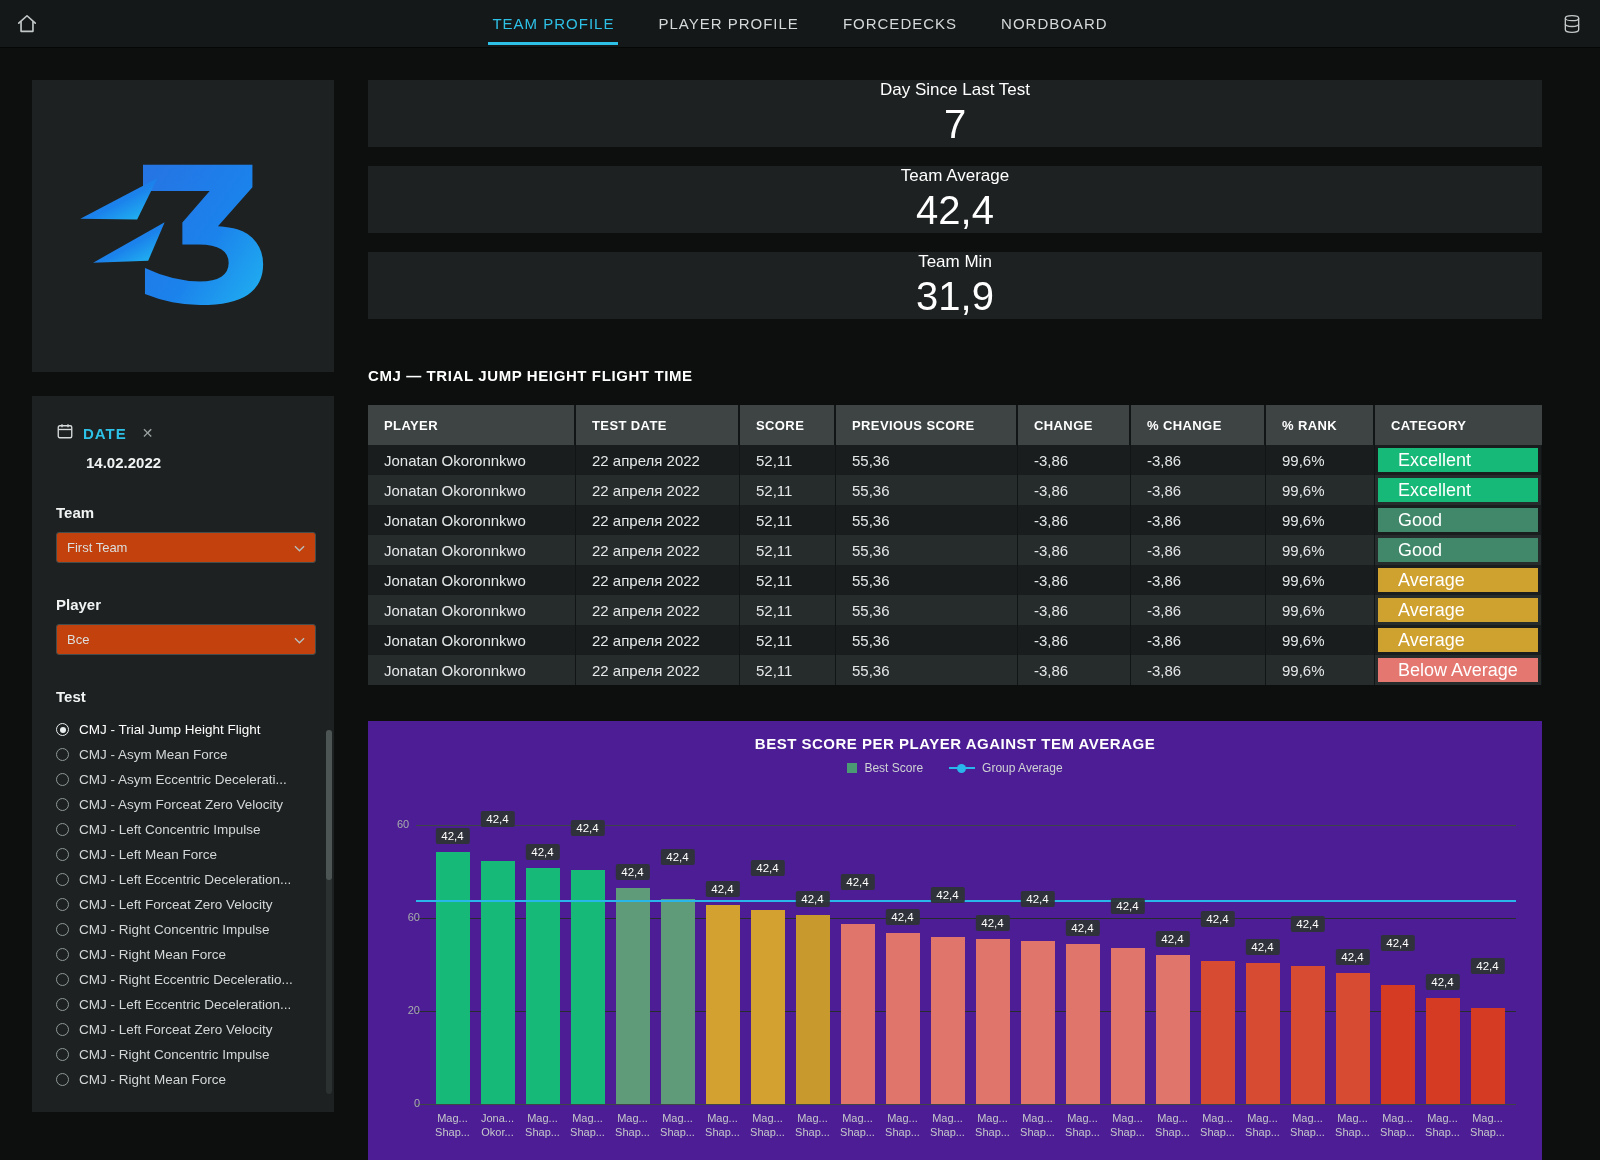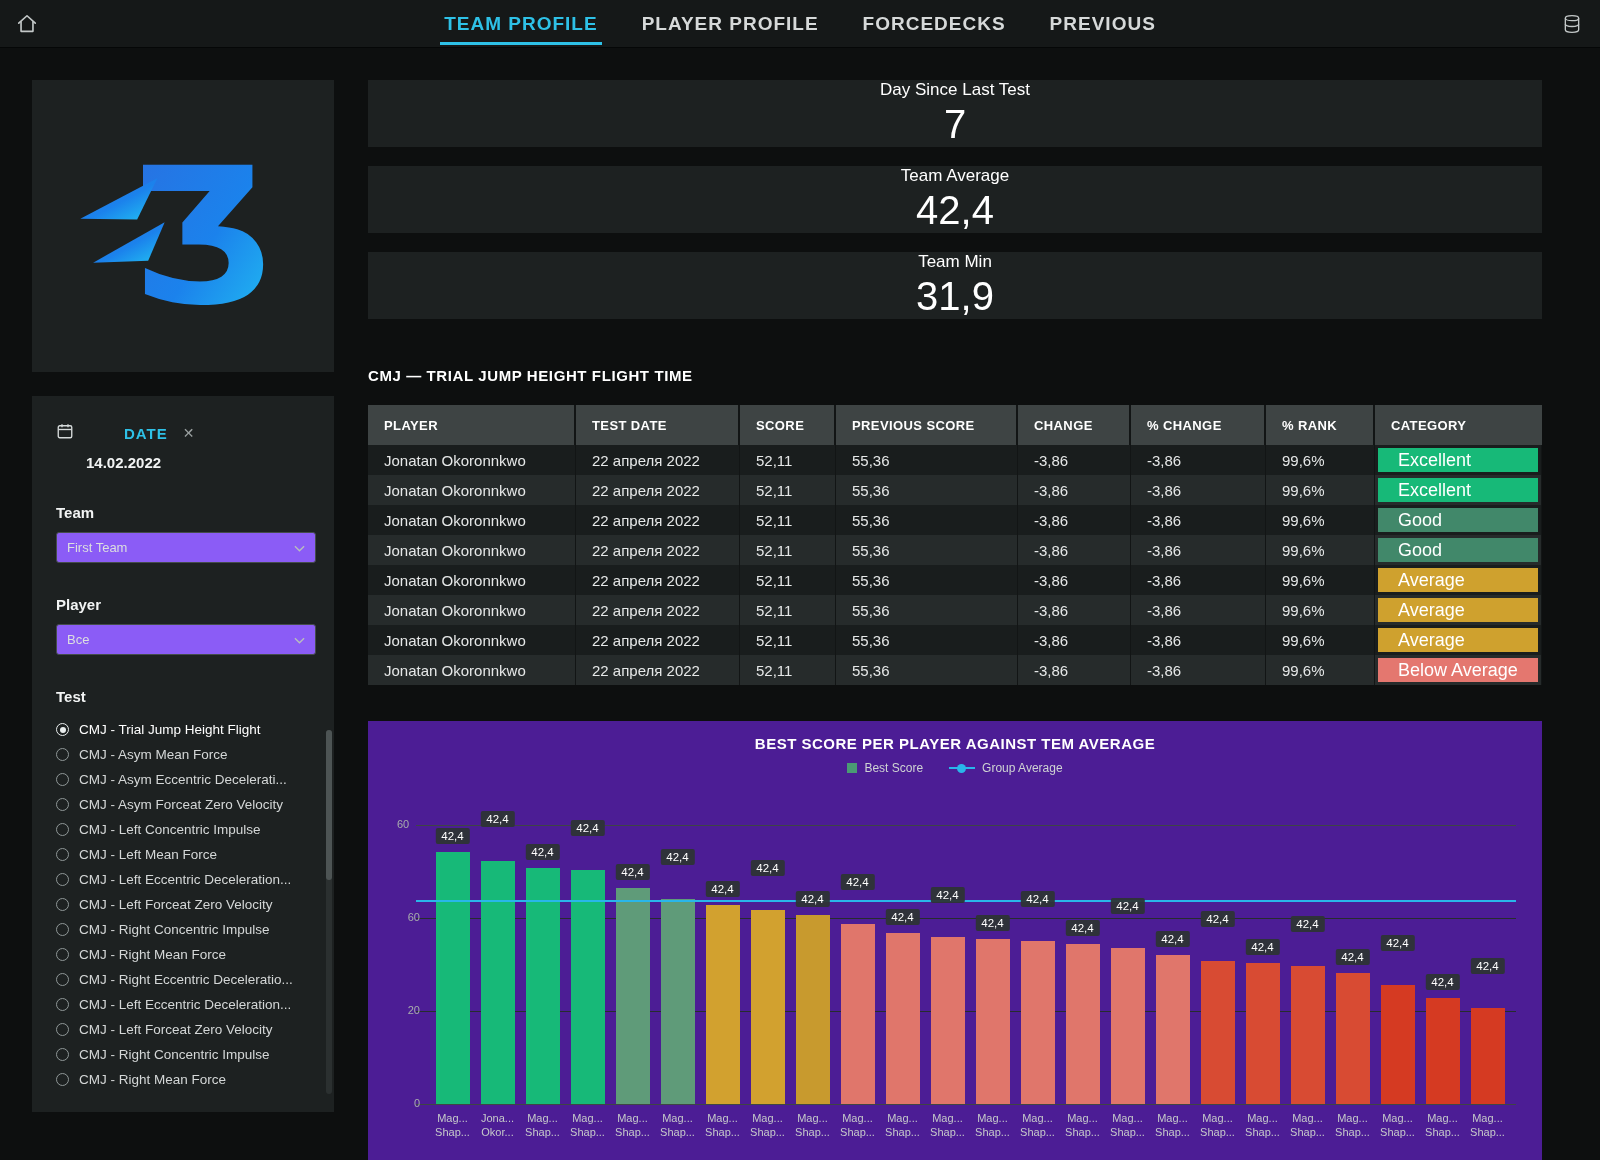--- a/index.html
+++ b/index.html
@@ -7,35 +7,35 @@
   body {
     background:#0d0f0f; color:#e8eaea; position:relative; overflow:hidden;
     font-family:"Liberation Sans", sans-serif;
   }
   
   .topnav { position:absolute; top:0; left:0; width:1600px; height:48px;
     background:#151818; border-bottom:1px solid #050707; display:flex; align-items:center; }
   .nav-icon-left { position:absolute; left:16px; top:13px; }
   .nav-icon-right { position:absolute; right:18px; top:14px; }
   .nav-tabs { margin:0 auto; display:flex; height:48px; }
-  .nav-tab { padding:0 22px; line-height:48px; font-size:19px; letter-spacing:1px;
-    color:#d6d9d9; position:relative; cursor:pointer; white-space:nowrap;font-weight:bold; }
+  .nav-tab { padding:0 22px; line-height:48px; font-size:15px; letter-spacing:1px;
+    color:#d6d9d9; position:relative; cursor:pointer; white-space:nowrap; }
   .nav-tab.on { color:#2ec1e7; }
   .nav-tab.on::after { content:""; position:absolute; left:18px; right:18px; bottom:3px;
     height:3px; background:#2ec1e7; }
   
   .sidebar { position:absolute; left:32px; top:80px; width:302px; }
   .logo-panel { height:292px; background:#1d2121; display:flex; align-items:center; justify-content:center; }
   .filter-panel { margin-top:24px; height:716px; background:#1d2121; padding:26px 16px 16px 24px; position:relative; }
   .date-row { display:flex; align-items:center; gap:9px; }
-  .date-label { color:#2ec1e7; font-weight:bold; font-size:15px; letter-spacing:1px;margin-left:41px; }
+  .date-label { color:#2ec1e7; font-weight:bold; font-size:15px; letter-spacing:1px; }
   .date-clear { color:#9aa0a0; font-size:14px; margin-left:6px; cursor:pointer; }
   .date-value { margin:10px 0 0 30px; font-weight:bold; font-size:15px; color:#f2f4f4; }
   .field-label { margin-top:33px; font-weight:bold; font-size:15px; color:#f2f4f4; }
-  .select { margin-top:11px; height:31px; width:260px; border:1px solid #454c4c; background:#8b5cf6;
+  .select { margin-top:11px; height:31px; width:260px; border:1px solid #454c4c; background:#c2410c;
     border-radius:3px; display:flex; align-items:center; justify-content:space-between;
     padding:0 10px; font-size:13px; color:#dcdfdf; cursor:pointer; }
   .test-list { margin-top:12px; position:relative; }
   .test-item { display:flex; align-items:center; gap:10px; height:25px; cursor:pointer; }
   .radio { width:13px; height:13px; border:1.5px solid #8f9797; border-radius:50%; flex:none; position:relative; }
   .test-item.on .radio { border-color:#e9eded; }
   .test-item.on .radio::after { content:""; position:absolute; inset:2.5px; background:#e9eded; border-radius:50%; }
   .test-label { font-size:13.5px; color:#d4d7d7; white-space:nowrap; overflow:hidden; }
   .test-item.on .test-label { color:#ffffff; }
   .vscroll { position:absolute; right:2px; top:334px; width:6px; height:364px; background:#2b3030; border-radius:3px; }
@@ -103,21 +103,21 @@
 
       <div class="nav-tab">
         <span>PLAYER PROFILE</span>
       </div>
 
       <div class="nav-tab">
         <span>FORCEDECKS</span>
       </div>
 
       <div class="nav-tab">
-        <span>PREVIOUS</span>
+        <span>NORDBOARD</span>
       </div>
     </div>
   <span class="nav-icon-right">
     <svg width="20" height="20" viewBox="0 0 24 24" fill="none" stroke="#c3c8c8" stroke-width="1.6">
       <ellipse cx="12" cy="5" rx="8" ry="3"></ellipse>
       <path d="M4 5v7c0 1.7 3.6 3 8 3s8-1.3 8-3V5"></path>
       <path d="M4 12v7c0 1.7 3.6 3 8 3s8-1.3 8-3v-7"></path>
     </svg>
   </span>
 </div>

